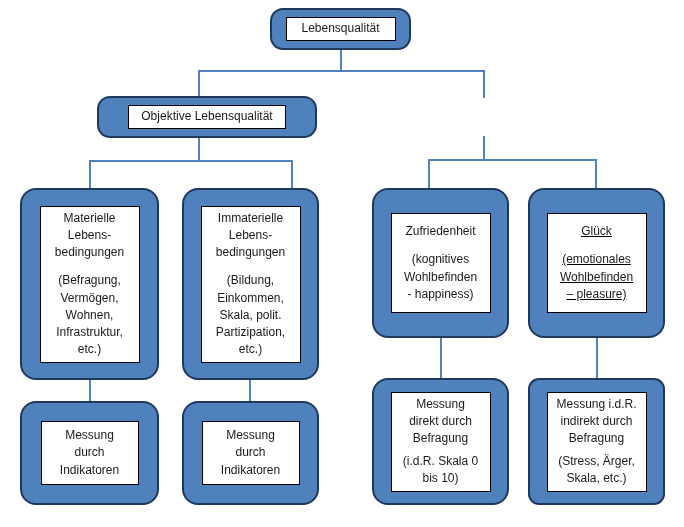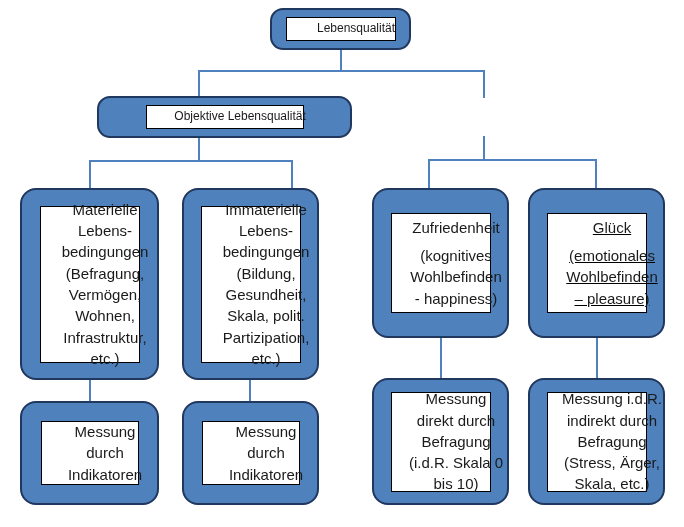--- a/index.html
+++ b/index.html
@@ -40,28 +40,28 @@
   .node.small-radius { border-radius: 13px; }
 
   
   .label-box {
     box-sizing: border-box;
     background: #ffffff;
     border: 1px solid #000000;
     color: #1a1a1a;
     text-align: center;
     line-height: 1.42;
-    font-size: 15px;
+    font-size: 12px;
     display: flex;
     flex-direction: column;
     align-items: center;
     justify-content: center;
     padding: 3px 4px;
   }
-  .label-box .ln { display: block; white-space: nowrap; padding-left: 31px; }
+  .label-box .ln { display: block; white-space: nowrap; }
   .label-box .gap { display: block; height: 11px; }
 
   
   .node-root .label-box { width: 110px; height: 24px; font-size: 12px; }
   .node-l2 .label-box    { width: 158px; height: 24px; font-size: 12px; }
   .node-tall .label-box  { width: 100px; height: 157px; }
   .node-mid .label-box   { width: 100px; height: 100px; text-align: right; }
   .node-short .label-box { width: 98px;  height: 64px; }
   .node-bot .label-box   { width: 100px; height: 100px; }
 </style>
@@ -97,21 +97,21 @@
   <div class="conn v" style="left:440px; top:338px; height:40px;"></div>
 
   <div class="conn v" style="left:596px; top:338px; height:40px;"></div>
 
   <div class="node node-root small-radius" style="left:270px; top:8px; width:141px; height:42px;">
     <div class="label-box">
       <span class="ln">Lebensqualität</span>
     </div>
   </div>
 
-  <div class="node node-l2 small-radius" style="left:97px; top:96px; width:255px; height:42px;">
+  <div class="node node-l2 small-radius" style="left:97px; top:96px; width:220px; height:42px;">
     <div class="label-box">
       <span class="ln">Objektive Lebensqualität</span>
     </div>
   </div>
 
 
   <div class="node node-tall" style="left:20px; top:188px; width:139px; height:192px;">
     <div class="label-box">
       <span class="ln">Materielle</span>
       <span class="ln">Lebens-</span>
@@ -125,21 +125,21 @@
     </div>
   </div>
 
   <div class="node node-tall" style="left:182px; top:188px; width:137px; height:192px;">
     <div class="label-box">
       <span class="ln">Immaterielle</span>
       <span class="ln">Lebens-</span>
       <span class="ln">bedingungen</span>
       <span class="gap"></span>
       <span class="ln">(Bildung,</span>
-      <span class="ln">Gesundheit,</span>
+      <span class="ln">Einkommen,</span>
       <span class="ln">Skala, polit.</span>
       <span class="ln">Partizipation,</span>
       <span class="ln">etc.)</span>
     </div>
   </div>
 
   <div class="node node-mid" style="left:372px; top:188px; width:137px; height:150px;">
     <div class="label-box">
       <span class="ln">Zufriedenheit</span>
       <span class="gap"></span>
@@ -179,21 +179,21 @@
     <div class="label-box">
       <span class="ln">Messung</span>
       <span class="ln">direkt durch</span>
       <span class="ln">Befragung</span>
       <span class="gap"></span>
       <span class="ln">(i.d.R. Skala 0</span>
       <span class="ln">bis 10)</span>
     </div>
   </div>
 
-  <div class="node node-bot" style="left:528px; top:378px; width:137px; height:127px;">
+  <div class="node node-bot" style="left:528px; top:378px; width:137px; height:127px;border-radius:11px;">
     <div class="label-box">
       <span class="ln">Messung i.d.R.</span>
       <span class="ln">indirekt durch</span>
       <span class="ln">Befragung</span>
       <span class="gap"></span>
       <span class="ln">(Stress, Ärger,</span>
       <span class="ln">Skala, etc.)</span>
     </div>
   </div>
 

